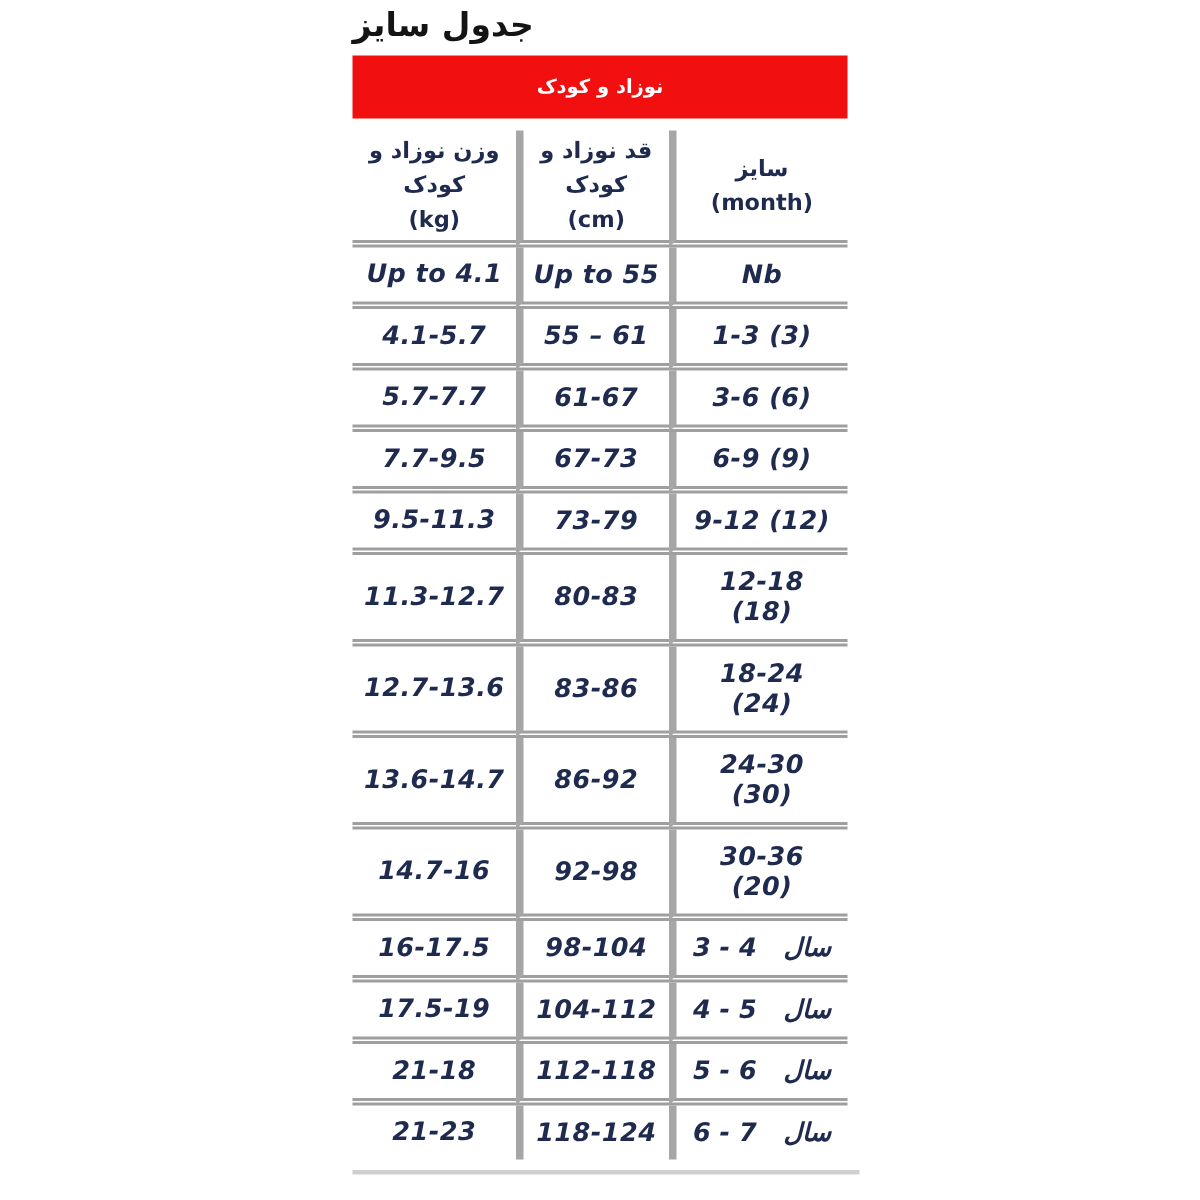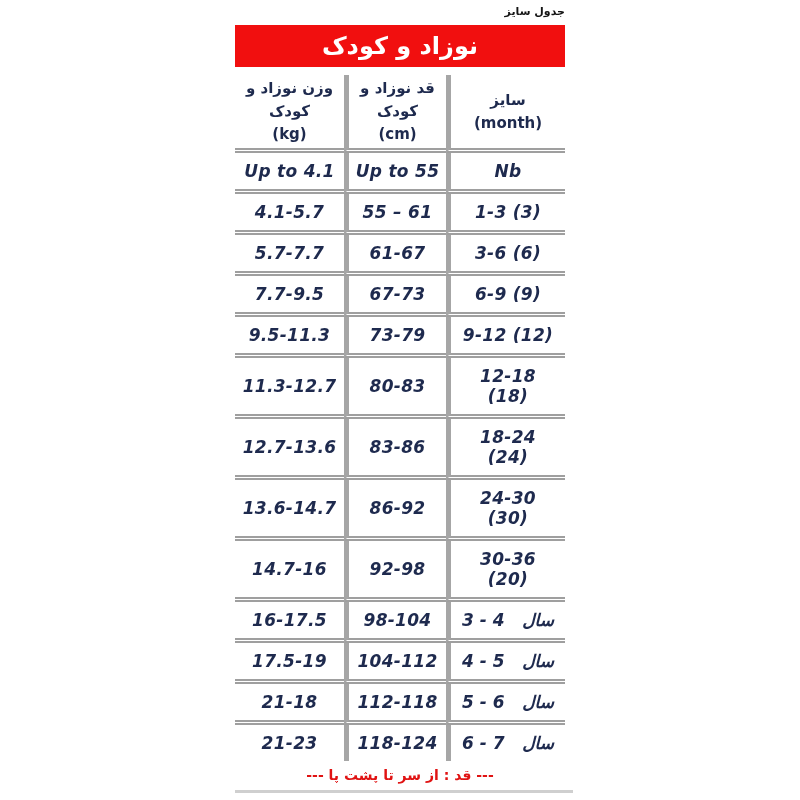--- a/index.html
+++ b/index.html
@@ -14,37 +14,37 @@
     overflow: hidden;
     background: #ffffff;
   }
   .wrap {
     width: 330px;
     margin: 0 auto;
     padding-top: 5px;
   }
   .title {
     margin: 0 0 7px 0;
-    text-align: right;
-    font-size: 11px;
+    text-align: left;
+    font-size: 22px;
     font-weight: bold;
     color: #141414;
     direction: rtl;
   }
   .banner {
     height: 42px;
     background: #f10f0f;
     display: flex;
     align-items: center;
     justify-content: center;
     direction: rtl;
   }
   .banner span {
     color: #ffffff;
-    font-size: 24px;
+    font-size: 13px;
     font-weight: bold;
   }
   table.size-table {
     border-collapse: separate;
     border-spacing: 0;
     table-layout: fixed;
     width: 330px;
     margin-top: 8px;
   }
   th, td {
@@ -184,18 +184,17 @@
             <td class="col-weight val">21-18</td>
           </tr>
           <tr>
             <td class="col-size val">6 - 7   سال</td>
             <td class="col-height val">118-124</td>
             <td class="col-weight val">21-23</td>
           </tr>
         </tbody>
     </table>
 
-    <div class="note">--- قد : از سر تا پشت پا ---</div>
 
     <div class="bottom-rule"></div>
 
   </div>
 </div>
 
 </body></html>

